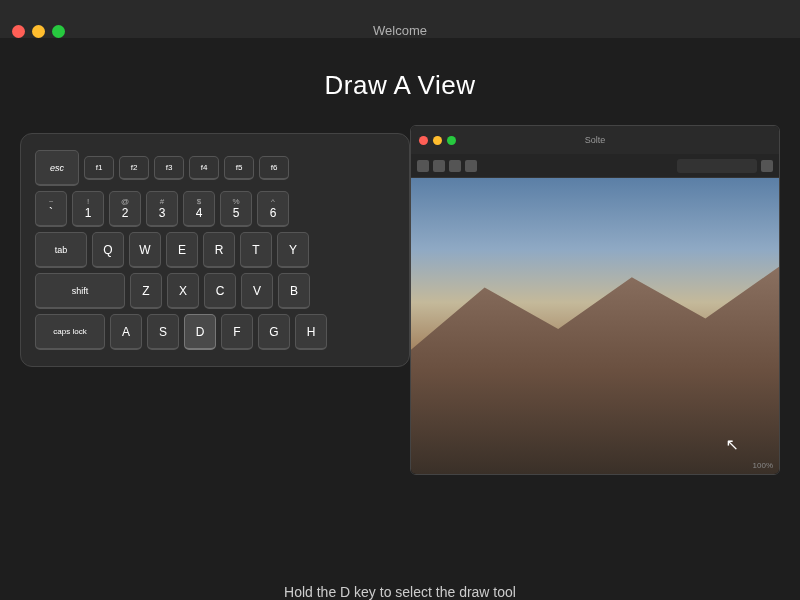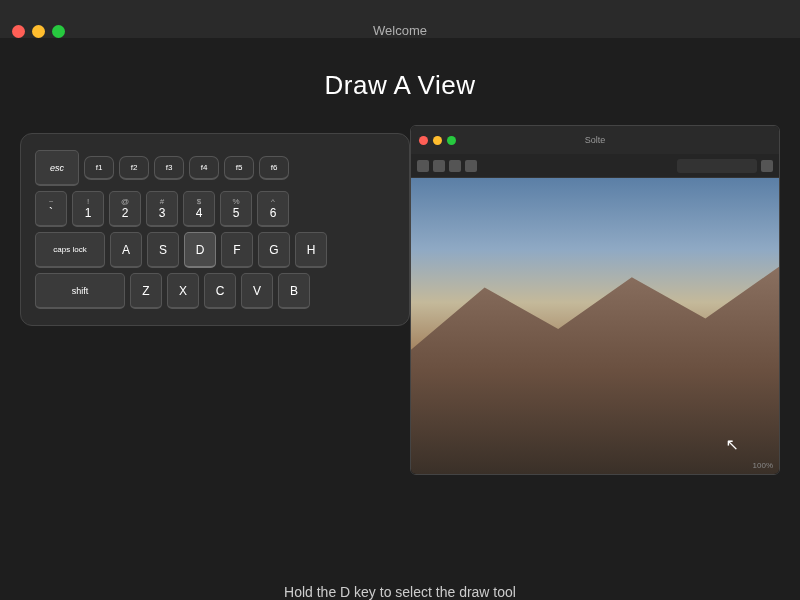--- a/index.html
+++ b/index.html
@@ -112,21 +112,20 @@
 
     .key.wide { min-width: 52px; }
     .key.wider { min-width: 70px; }
     .key.widest { min-width: 90px; }
     .key.esc { min-width: 44px; font-size: 9px; font-style: italic; }
     .key.fn-row {
       height: 24px;
       min-width: 30px;
       font-size: 8px;
       background: #333;
-      border-radius: 7px;
     }
     .key.highlighted {
       background: #4a4a4a;
       border-color: #777;
     }
     .key-sub { font-size: 8px; color: #aaa; }
     .key-main { font-size: 12px; font-weight: 500; }
     .key-symbol { font-size: 9px; }
 
     
@@ -304,59 +303,80 @@
         <div class="key">
           <span class="key-sub">%</span>
             <span class="key-main">5</span>
         </div>
         <div class="key">
           <span class="key-sub">^</span>
             <span class="key-main">6</span>
         </div>
       </div>
 
+      <div class="key-row">
+        <div class="key wide" style="font-size:9px;">tab</div>
+        <div class="key">
+            <span class="key-main">Q</span>
+          </div>
+        <div class="key">
+            <span class="key-main">W</span>
+          </div>
+        <div class="key">
+            <span class="key-main">E</span>
+          </div>
+        <div class="key">
+            <span class="key-main">R</span>
+          </div>
+        <div class="key">
+            <span class="key-main">T</span>
+          </div>
+        <div class="key">
+            <span class="key-main">Y</span>
+          </div>
+      </div>
+
+      <div class="key-row">
+        <div class="key widest" style="font-size:9px;">shift</div>
+        <div class="key">
+            <span class="key-main">Z</span>
+          </div>
+        <div class="key">
+            <span class="key-main">X</span>
+          </div>
+        <div class="key">
+            <span class="key-main">C</span>
+          </div>
+        <div class="key">
+            <span class="key-main">V</span>
+          </div>
+        <div class="key">
+            <span class="key-main">B</span>
+          </div>
+      </div>
 
       <div class="key-row">
         <div class="key wider" style="font-size:8px;">caps lock</div>
         <div class="key">
             <span class="key-main">A</span>
           </div>
         <div class="key">
             <span class="key-main">S</span>
           </div>
         <div class="key highlighted">
             <span class="key-main">D</span>
           </div>
         <div class="key">
             <span class="key-main">F</span>
           </div>
         <div class="key">
             <span class="key-main">G</span>
           </div>
         <div class="key">
             <span class="key-main">H</span>
-          </div>
-      </div>
-
-      <div class="key-row">
-        <div class="key widest" style="font-size:9px;">shift</div>
-        <div class="key">
-            <span class="key-main">Z</span>
-          </div>
-        <div class="key">
-            <span class="key-main">X</span>
-          </div>
-        <div class="key">
-            <span class="key-main">C</span>
-          </div>
-        <div class="key">
-            <span class="key-main">V</span>
-          </div>
-        <div class="key">
-            <span class="key-main">B</span>
           </div>
       </div>
 
     </div>
 
     <div class="screenshot-preview">
       <div class="preview-window">
 
         <div class="preview-titlebar">
           <div class="preview-tl preview-tl-close"></div>

